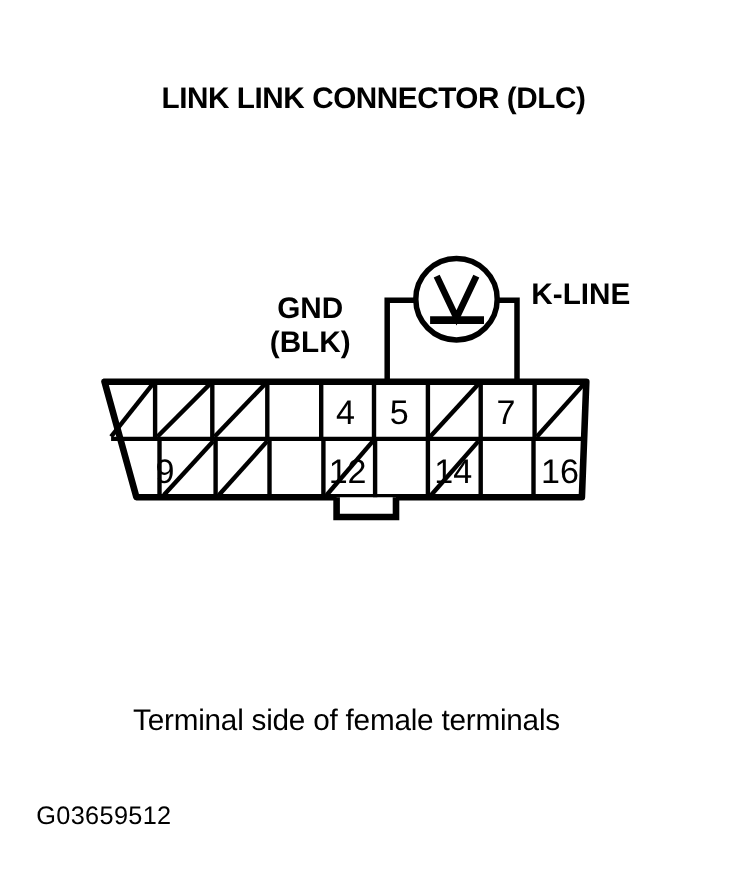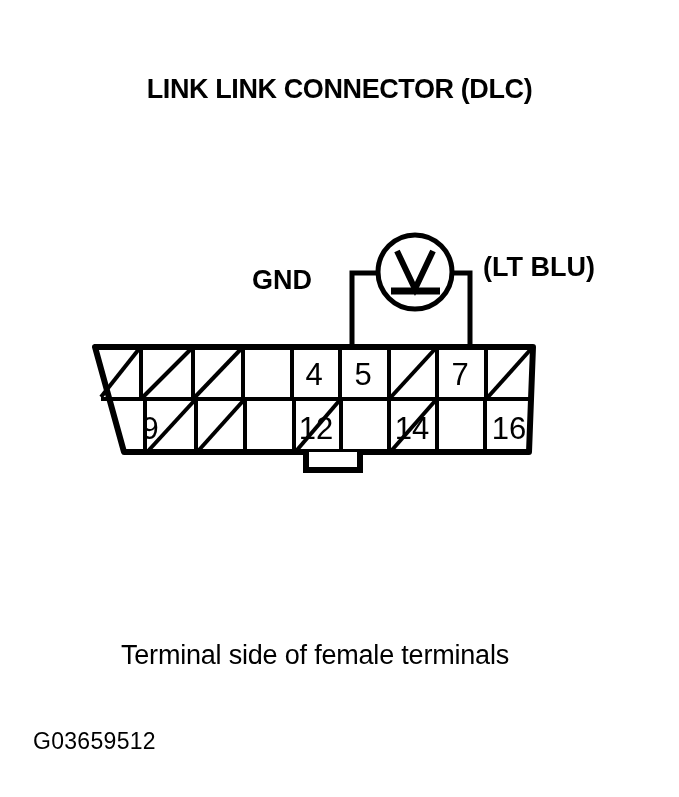--- a/index.html
+++ b/index.html
@@ -70,24 +70,25 @@
     white-space: nowrap;
   }
 </style>
 </head>
 <body>
 
 <div id="figure-title">LINK LINK CONNECTOR (DLC)</div>
 
 <div class="wire-label" id="label-gnd">
   <span>GND</span>
+  <span class="ln2">(BLK)</span>
 </div>
 
 <div class="wire-label" id="label-kline">
-  <span class="ln2">(LT BLU)</span>
+  <span>K-LINE</span>
 </div>
 
 <svg id="connector-svg" width="679" height="797" viewBox="0 0 679 797">
 
   <g fill="none" stroke="#000000" stroke-width="5">
 
     <path d="M 378 273 L 352 273 L 352 350" stroke-linecap="butt"></path>
 
     <path d="M 452 273 L 470 273 L 470 350" stroke-linecap="butt"></path>
   </g>

